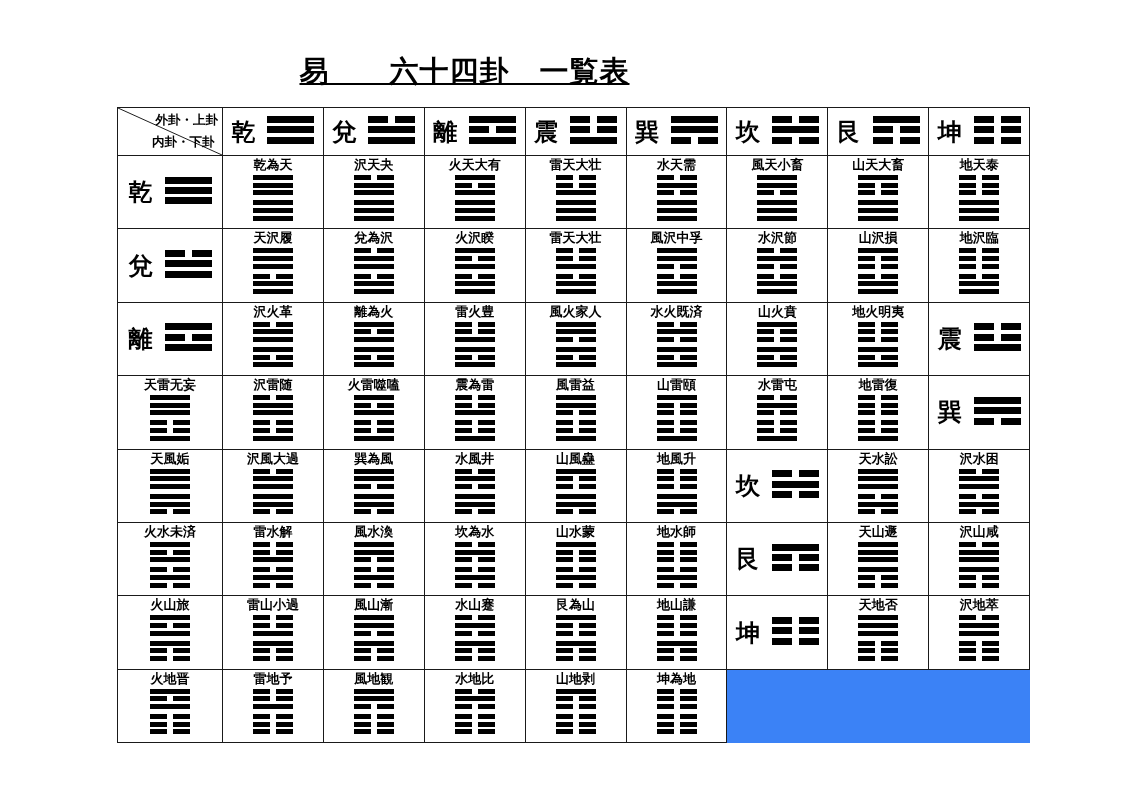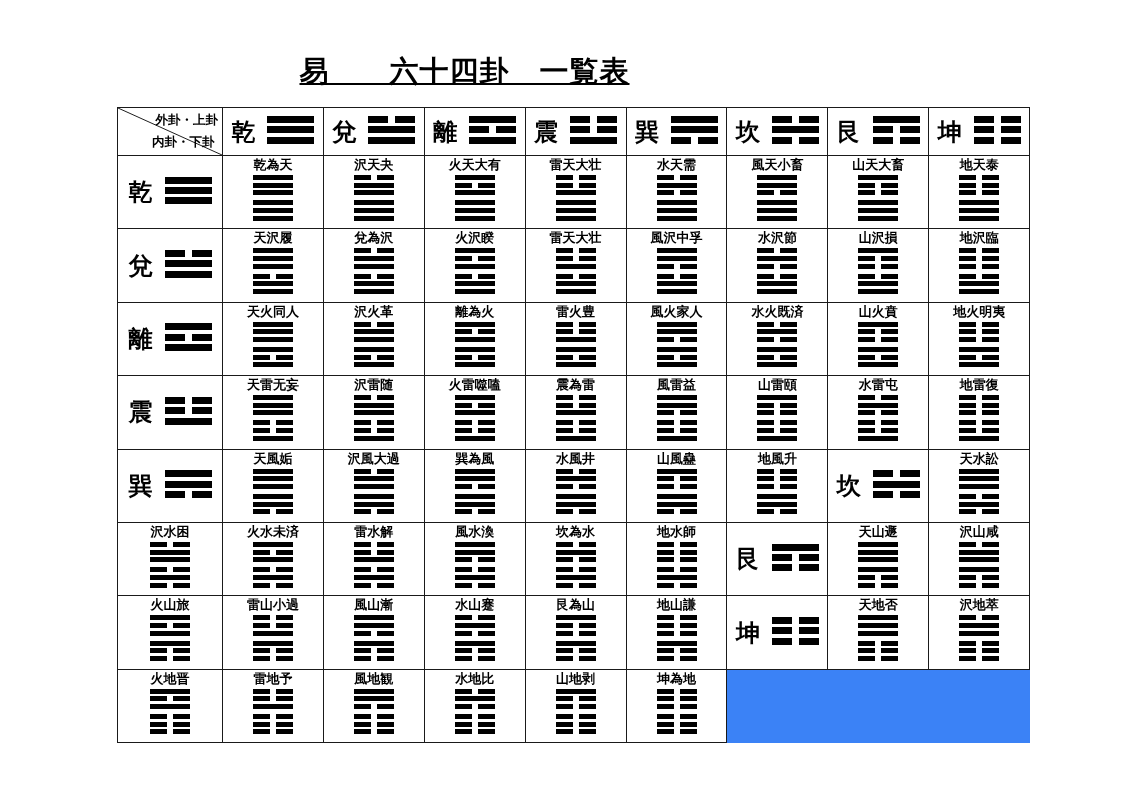--- a/index.html
+++ b/index.html
@@ -376,35 +376,20 @@
     </div>
     <div class="cell head">
       <span class="kanji">離</span>
       <div class="tri hdr">
         <div class="line yang"></div>
         <div class="line yin"></div>
         <div class="line yang"></div>
       </div>
     </div>
     <div class="cell hex-cell">
-      <div class="hex-name">天火同人</div>
-      <div class="hex">
-        <div class="tri upper">
-          <div class="line yang"></div>
-          <div class="line yang"></div>
-          <div class="line yang"></div>
-        </div>
-        <div class="tri lower">
-          <div class="line yang"></div>
-          <div class="line yin"></div>
-          <div class="line yang"></div>
-        </div>
-      </div>
-    </div>
-    <div class="cell hex-cell">
       <div class="hex-name">沢火革</div>
       <div class="hex">
         <div class="tri upper">
           <div class="line yin"></div>
           <div class="line yang"></div>
           <div class="line yang"></div>
         </div>
         <div class="tri lower">
           <div class="line yang"></div>
           <div class="line yin"></div>
@@ -810,20 +795,35 @@
           <div class="line yin"></div>
         </div>
       </div>
     </div>
     <div class="cell hex-cell">
       <div class="hex-name">坎為水</div>
       <div class="hex">
         <div class="tri upper">
           <div class="line yin"></div>
           <div class="line yang"></div>
+          <div class="line yin"></div>
+        </div>
+        <div class="tri lower">
+          <div class="line yin"></div>
+          <div class="line yang"></div>
+          <div class="line yin"></div>
+        </div>
+      </div>
+    </div>
+    <div class="cell hex-cell">
+      <div class="hex-name">山水蒙</div>
+      <div class="hex">
+        <div class="tri upper">
+          <div class="line yang"></div>
+          <div class="line yin"></div>
           <div class="line yin"></div>
         </div>
         <div class="tri lower">
           <div class="line yin"></div>
           <div class="line yang"></div>
           <div class="line yin"></div>
         </div>
       </div>
     </div>
     <div class="cell hex-cell">

